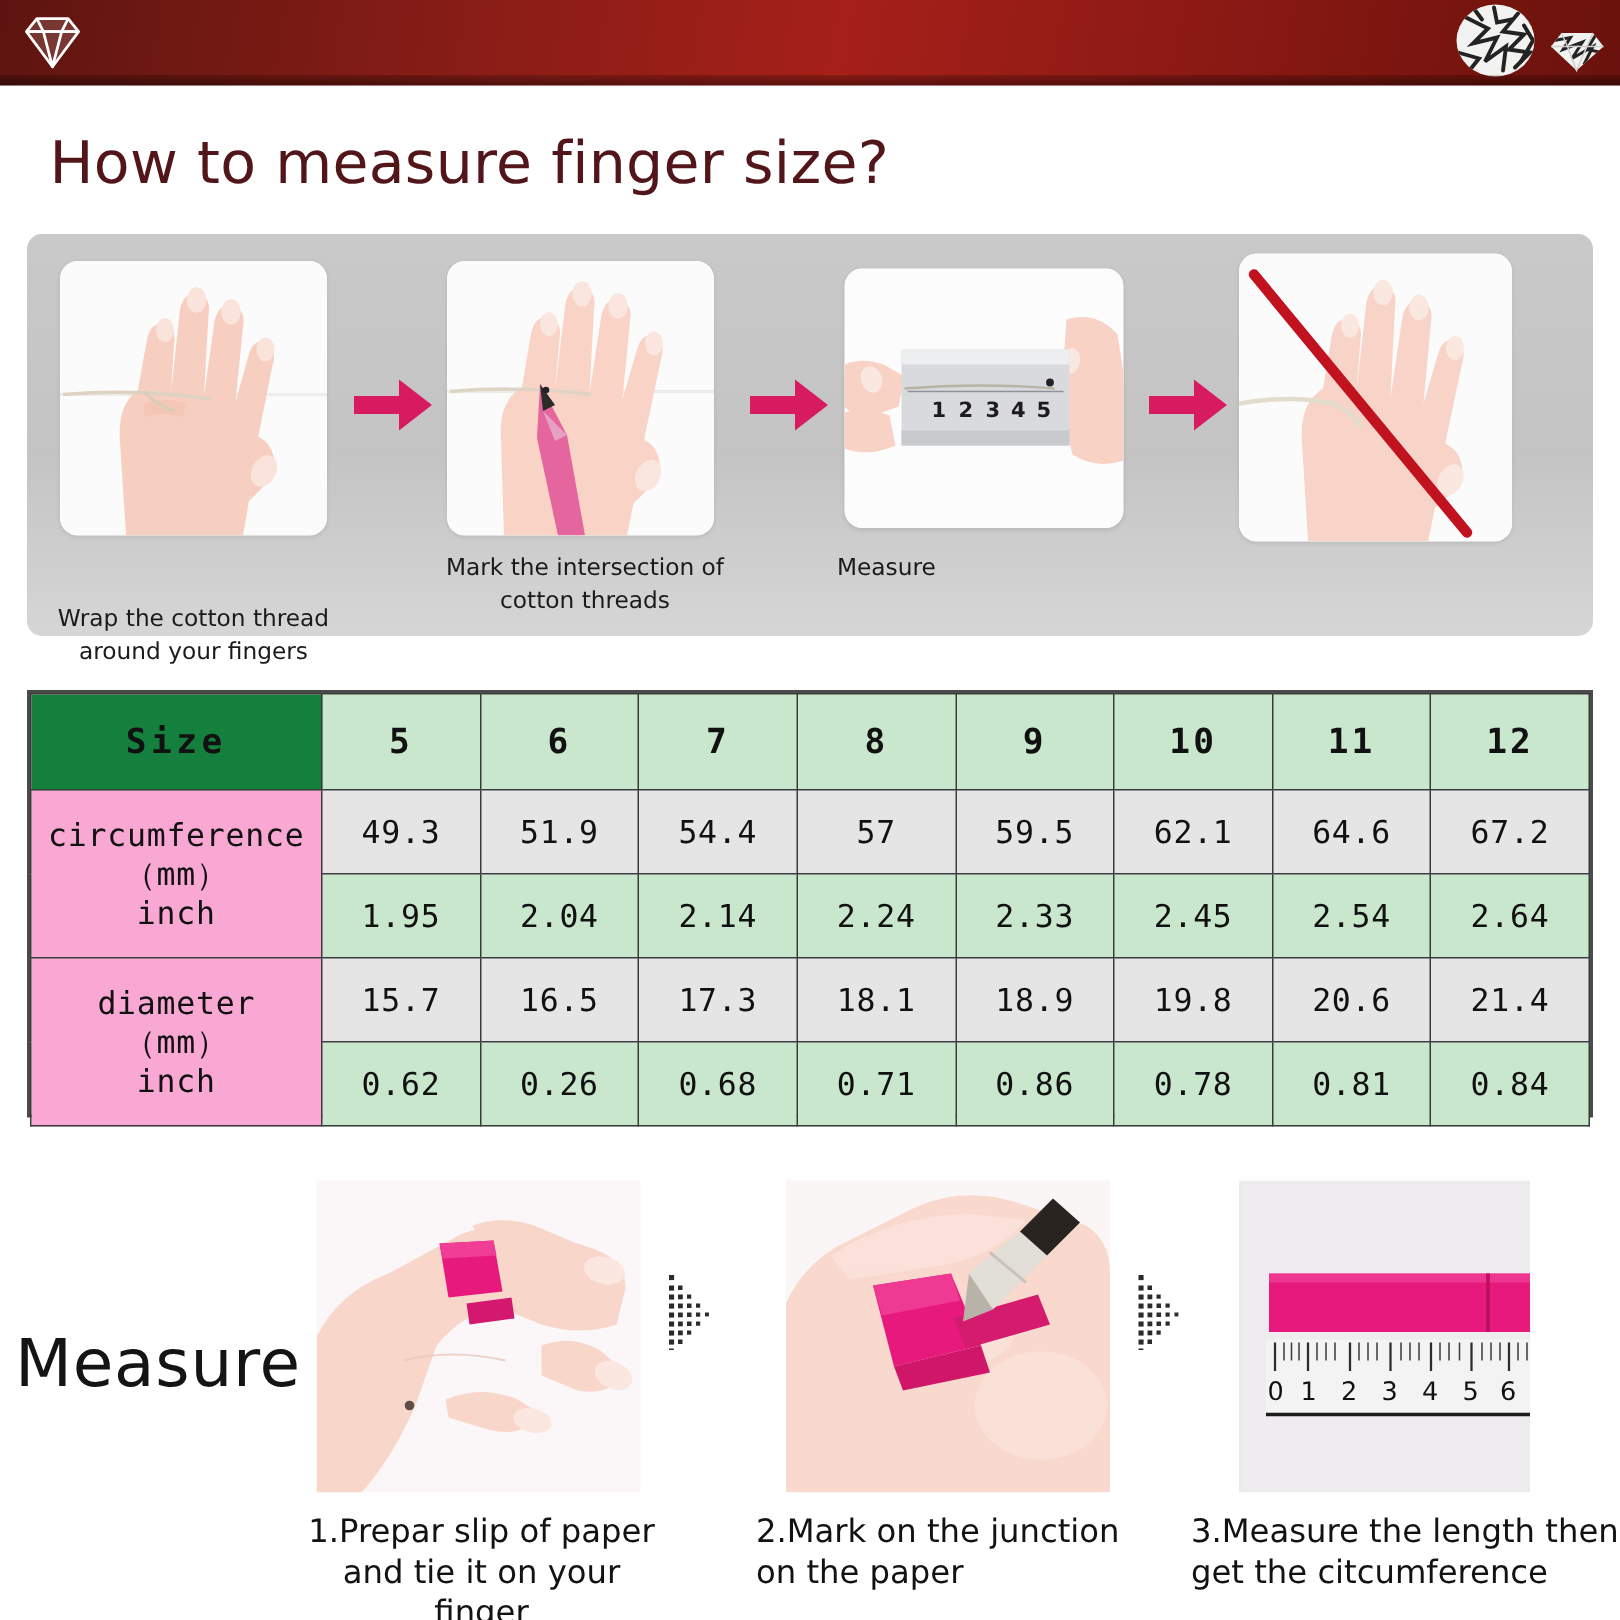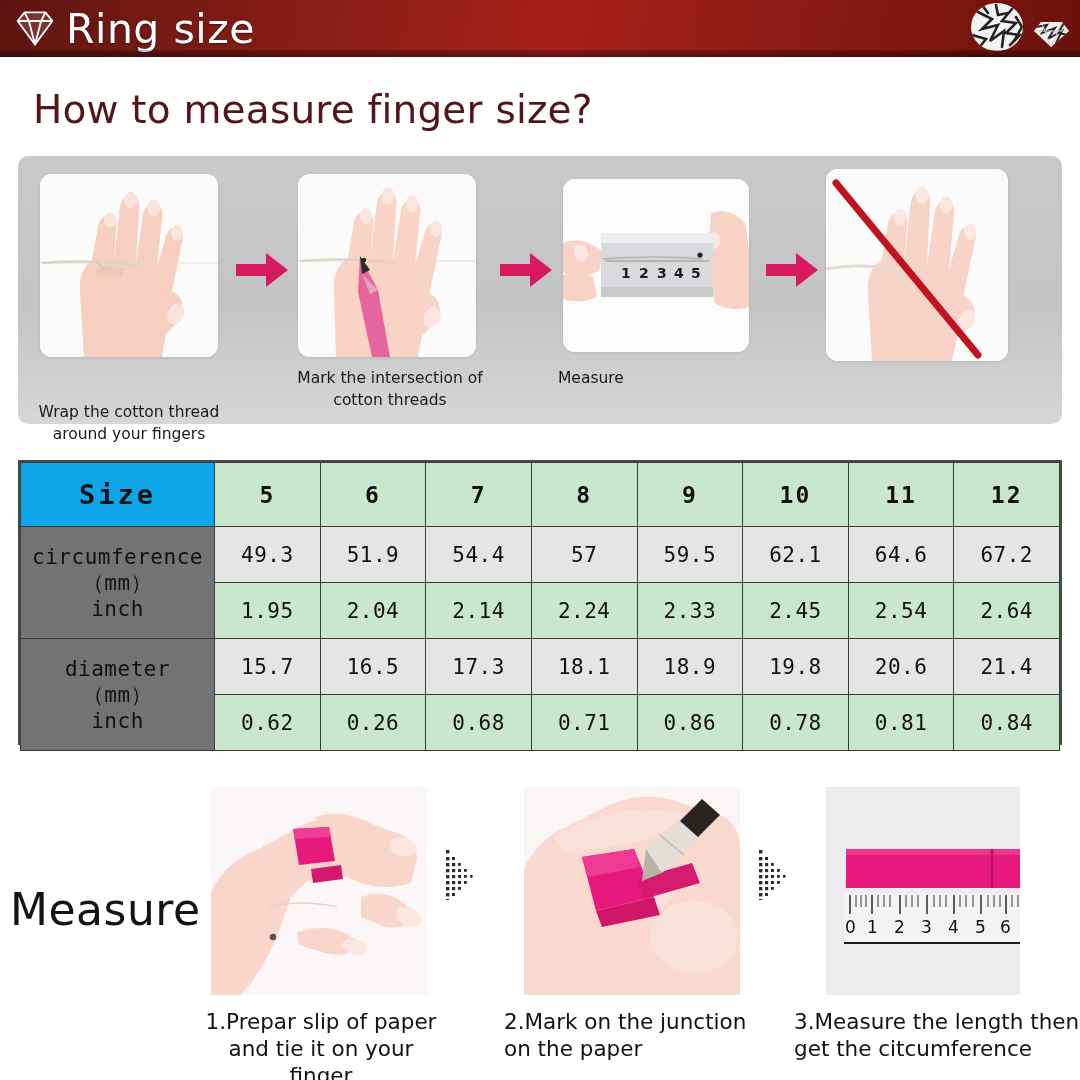--- a/index.html
+++ b/index.html
@@ -136,27 +136,27 @@
     letter-spacing: 0.5px;
   }
   table.tbl th.hdr-cell {
     background: #c9e7cd;
     font-weight: bold;
     font-size: 23px;
     height: 63px;
     letter-spacing: 2px;
   }
   table.tbl th.hdr-label {
-    background: #0ea5e9;
+    background: #15803d;
     font-weight: bold;
-    font-size: 27px;
+    font-size: 23px;
     letter-spacing: 3px;
   }
   td.rowlabel {
-    background: #737373;
+    background: #f9a8d4;
     font-size: 20px;
     line-height: 26px;
     letter-spacing: 0px;
     padding: 0 3px;
   }
   td.val-gray { background: #e5e5e5; height: 55px; }
   td.val-green { background: #c9e7cd; height: 55px; }
   col.c-label { width: 194px; }
 
   
@@ -204,21 +204,20 @@
 <div class="header-bar">
   <svg class="hdr-diamond-icon" viewBox="0 0 48 46">
     <g fill="none" stroke="#ffffff" stroke-width="2.1" stroke-linejoin="round">
       <path d="M4 15 L12 5 L36 5 L44 15 L24 42 Z" fill="rgba(255,255,255,0.14)"></path>
       <path d="M4 15 L44 15"></path>
       <path d="M12 5 L17 15 L24 42 L31 15 L36 5"></path>
       <path d="M17 15 L31 15"></path>
       <path d="M4 15 L17 15 M31 15 L44 15"></path>
     </g>
   </svg>
-  <div class="hdr-title">Ring size</div>
   <svg class="hdr-gems" viewBox="0 0 120 54">
     <defs>
       <clipPath id="gemclipA">
           <ellipse cx="45" cy="26" rx="26" ry="24"></ellipse>
         </clipPath>
       <clipPath id="gemclipB">
           <path d="M82 30 L89 21 L110 21 L117 30 L99 46 Z"></path>
         </clipPath>
     </defs>
     <ellipse cx="45" cy="26" rx="26" ry="24" fill="#f2f2f0"></ellipse>

